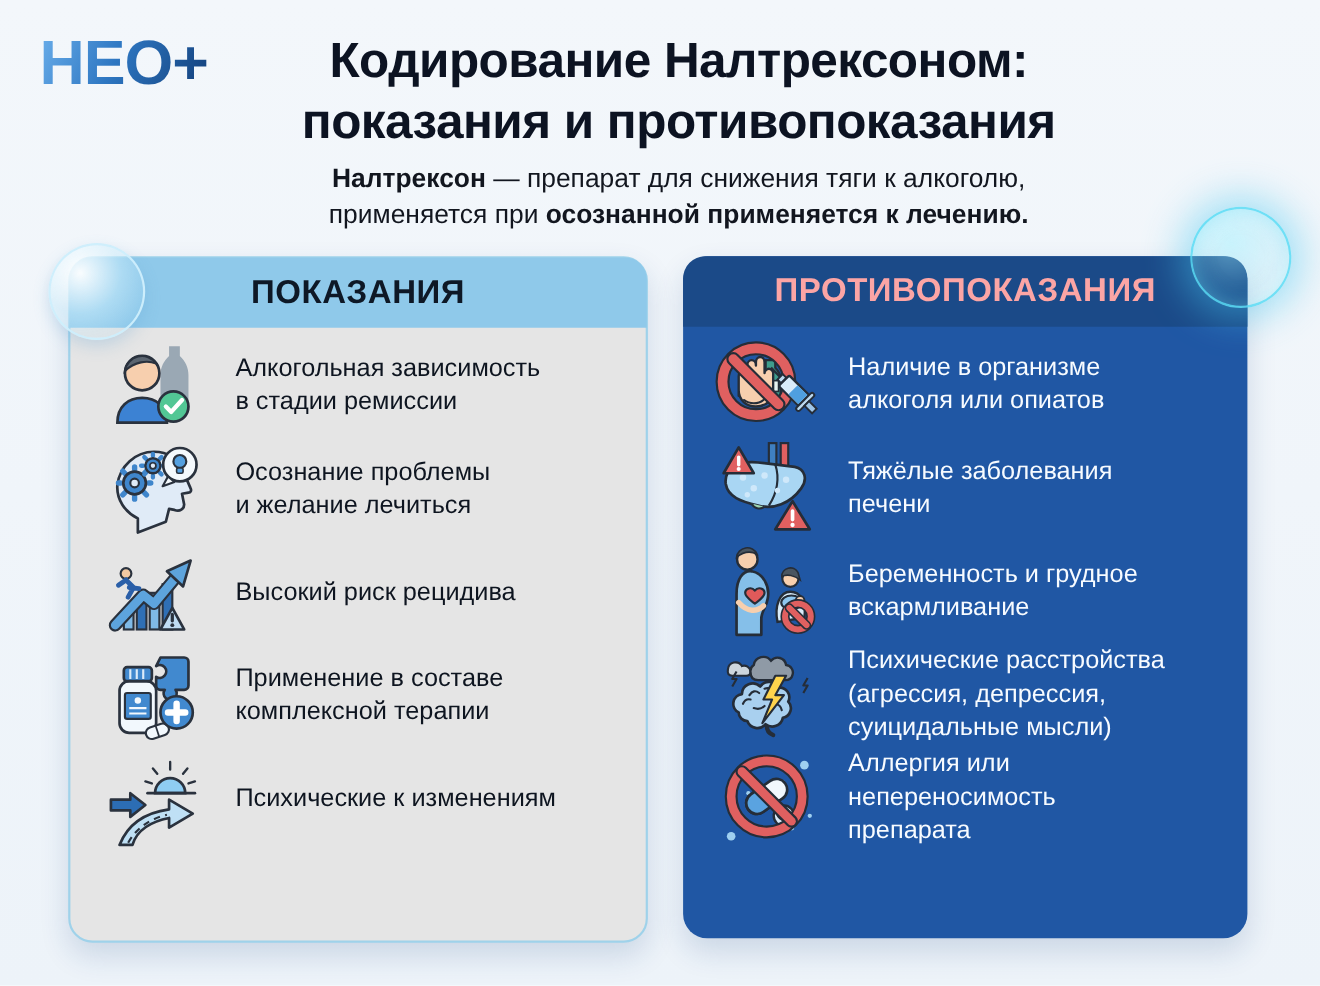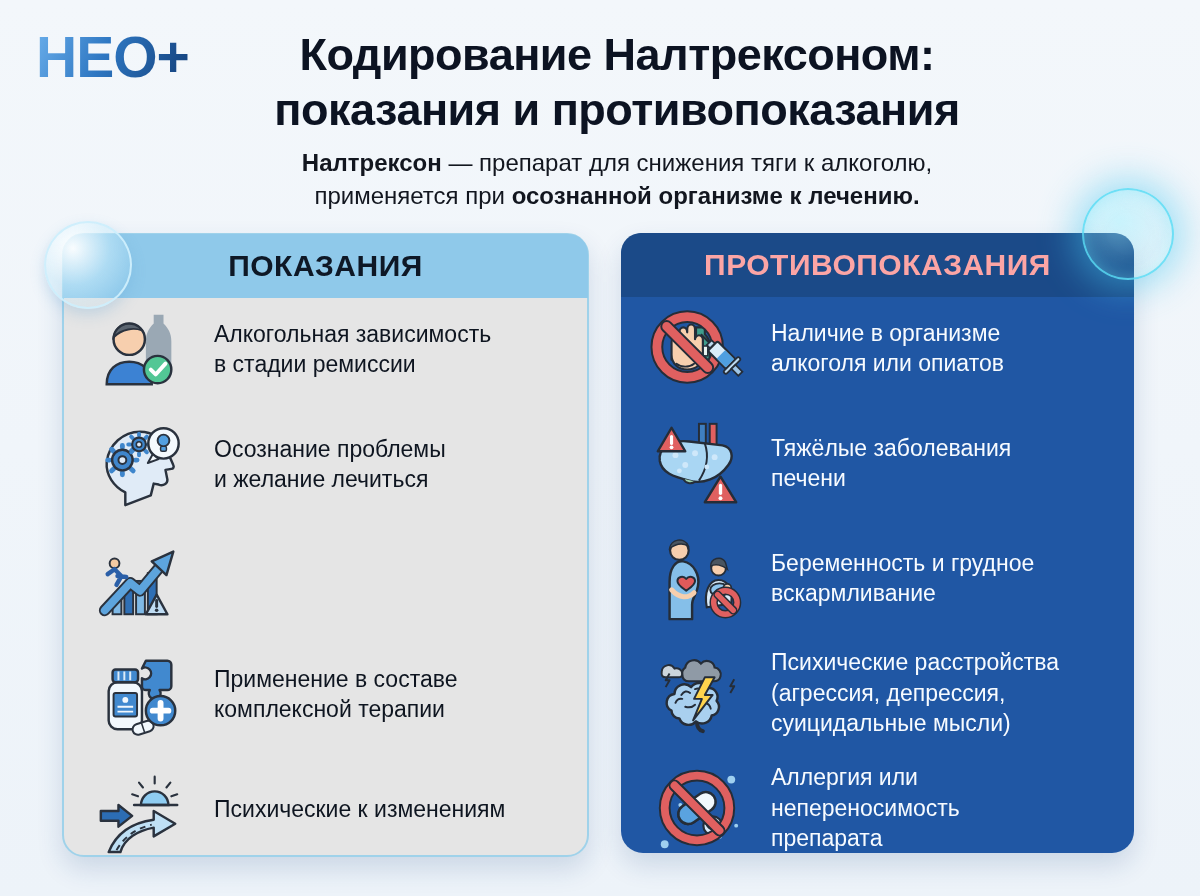--- a/index.html
+++ b/index.html
@@ -35,21 +35,21 @@
   .card-left{left:62px;width:523px;background:#e5e5e5;border:2px solid #9fd2ea;}
   .card-right{left:621px;width:513px;background:#2057a4;}
   .card-header{
     height:64px;display:flex;align-items:center;justify-content:center;
     font-size:30px;font-weight:800;letter-spacing:.5px;
     border-radius:20px 20px 0 0;
   }
   .card-left .card-header{background:#8fc9ea;color:#0e1826;margin:-1px -1px 0;}
   .card-right .card-header{background:#1b4a88;color:#fca5a5;}
 
-  .rows{display:flex;flex-direction:column;justify-content:space-between;
+  .rows{display:flex;flex-direction:column;justify-content:flex-start;
         height:calc(100% - 66px);padding:4px 14px 10px 24px;}
   .row{display:flex;align-items:center;gap:22px;}
   .icon{flex:0 0 104px;height:94px;display:flex;align-items:center;justify-content:center;}
   .icon svg{width:94px;height:94px;}
   .txt{font-size:23px;line-height:1.32;white-space:pre-line;}
   .card-left .txt{color:#0e1520;}
   .card-right .txt{color:#f7fbff;}
 
   
   .bubble{position:absolute;border-radius:50%;pointer-events:none;}
@@ -75,21 +75,21 @@
 
   <div class="logo">НЕО+</div>
 
   <h1 class="title">
     <span>Кодирование Налтрексоном:</span><br>
     <span>показания и противопоказания</span>
   </h1>
 
   <p class="subtitle">
     <b>Налтрексон</b><span> — препарат для снижения тяги к алкоголю,</span><br>
-    <span>применяется при </span><b>осознанной организме к лечению.</b>
+    <span>применяется при </span><b>осознанной применяется к лечению.</b>
   </p>
 
   <section class="card card-left">
     <div class="card-header">ПОКАЗАНИЯ</div>
     <div class="rows">
 
       <div class="row">
         <span class="icon">
           <svg viewBox="0 0 96 96">
             <path d="M62 13 h10 v9 c5 5 8 10 8 18 v34 a6 6 0 0 1 -6 6 h-14 a6 6 0 0 1 -6 -6 V40 c0 -8 3 -13 8 -18 z" fill="#9aa8b4"></path>
@@ -140,20 +140,21 @@
             <path d="M12 80 L38 52 L48 60 L68 36" fill="none" stroke="#2a323e" stroke-width="12" stroke-linecap="round" stroke-linejoin="round"></path>
             <path d="M12 80 L38 52 L48 60 L68 36" fill="none" stroke="#5da4dd" stroke-width="8" stroke-linecap="round" stroke-linejoin="round"></path>
             <path d="M60 30 L82 20 L75 44 z" fill="#5da4dd" stroke="#2a323e" stroke-width="2.5" stroke-linejoin="round"></path>
             <circle cx="22" cy="32" r="5" fill="#f2c9a2" stroke="#2a323e" stroke-width="2"></circle>
             <path d="M22 38 l7 7 l-5 9 M22 38 l-7 5 M25 45 l9 1" stroke="#2a5fa8" stroke-width="4.5" fill="none" stroke-linecap="round"></path>
             <path d="M54 84 H76 L65 64 z" fill="#bfdcf3" stroke="#2a323e" stroke-width="2.5" stroke-linejoin="round"></path>
             <path d="M65 70 v6" stroke="#2a323e" stroke-width="3" stroke-linecap="round"></path>
             <circle cx="65" cy="80" r="1.8" fill="#2a323e"></circle>
           </svg>
         </span>
+        <span class="txt">Высокий риск рецидива</span>
       </div>
 
       <div class="row">
         <span class="icon">
           <svg viewBox="0 0 96 96">
             <path d="M54 14 h22 a4 4 0 0 1 4 4 v22 a4 4 0 0 1 -4 4 h-8 a6 6 0 1 1 -10 0 h-4 a4 4 0 0 1 -4 -4 v-8 a6 6 0 1 0 0 -10 z" fill="#4189cf" stroke="#2a323e" stroke-width="2.5" stroke-linejoin="round"></path>
             <rect x="16" y="36" width="34" height="48" rx="9" fill="#f2f8fd" stroke="#2a323e" stroke-width="2.5"></rect>
             <rect x="20" y="23" width="26" height="13" rx="3" fill="#4189cf" stroke="#2a323e" stroke-width="2.5"></rect>
             <path d="M26 25 v9 M32 25 v9 M38 25 v9" stroke="#dcebf8" stroke-width="2"></path>
             <rect x="21" y="47" width="24" height="24" rx="2" fill="#4189cf" stroke="#2a323e" stroke-width="2"></rect>

